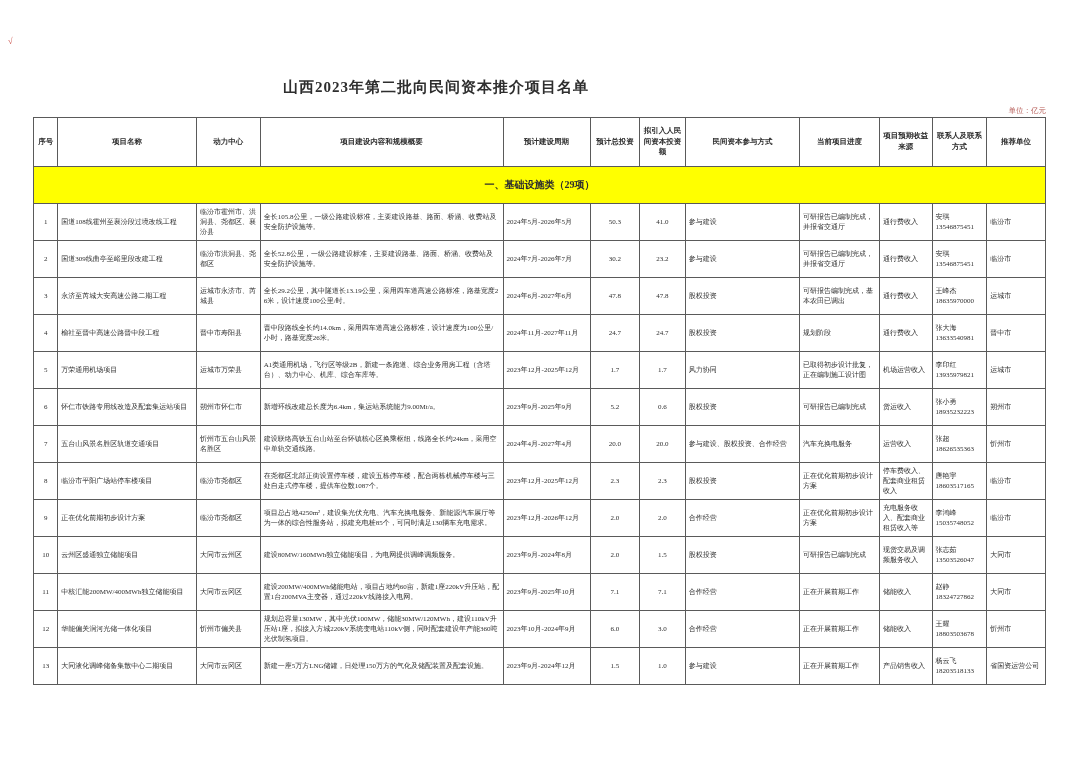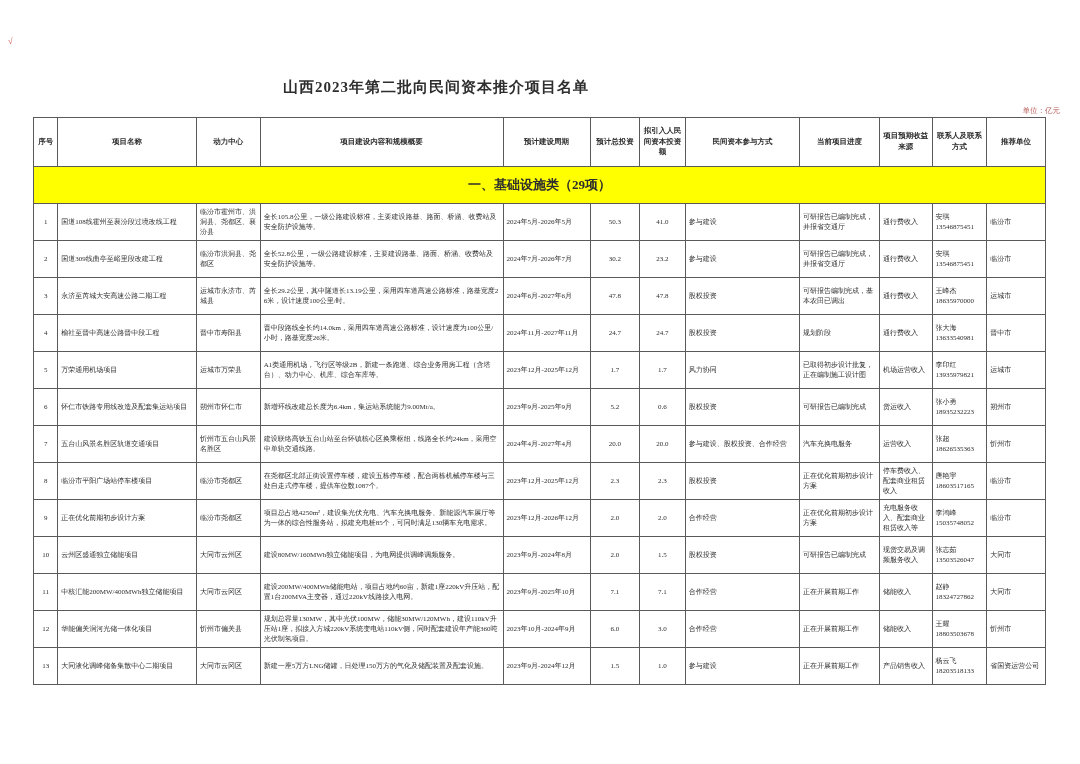--- a/index.html
+++ b/index.html
@@ -1,24 +1,24 @@
 <!DOCTYPE html>
 <html><head>
 <meta charset="utf-8">
 <style>
   html,body{margin:0;padding:0;background:#ffffff;}
   body{width:1080px;height:764px;overflow:hidden;font-family:"Liberation Serif","DejaVu Serif",serif;color:#2e2e2e;}
   .page{position:relative;width:1080px;height:764px;background:#fff;}
   .red-mark{position:absolute;left:8px;top:36px;color:#c03028;font-size:9px;font-weight:bold;transform:rotate(-6deg);opacity:.85;}
   .title{position:absolute;top:78px;left:0;width:872px;text-align:center;font-size:15px;font-weight:bold;letter-spacing:1px;margin:0;}
-  .unit-note{position:absolute;top:106px;right:20px;font-size:7.5px;color:#b55a55;}
+  .unit-note{position:absolute;top:106px;right:34px;font-size:7.5px;color:#b55a55;}
   table.doc{position:absolute;top:117px;left:33px;width:1013px;border-collapse:collapse;table-layout:fixed;}
   table.doc th,table.doc td{border:1px solid #5a5a5a;padding:2px 3px;font-size:7px;line-height:1.45;vertical-align:middle;word-break:break-all;}
   table.doc thead th{font-size:7.5px;font-weight:bold;text-align:center;height:44px;padding:2px 2px;}
-  tr.section td{background:#ffff00;font-weight:bold;text-align:center;font-size:13px;padding:3px 2px;}
+  tr.section td{background:#ffff00;font-weight:bold;text-align:center;font-size:10px;padding:3px 2px;}
   td.c{text-align:center;}
   td.l{text-align:left;}
   tbody tr{height:37px;}
   .contact-name{display:block;}
   .contact-phone{display:block;}
 </style>
 </head>
 <body>
 
 <div class="page">

